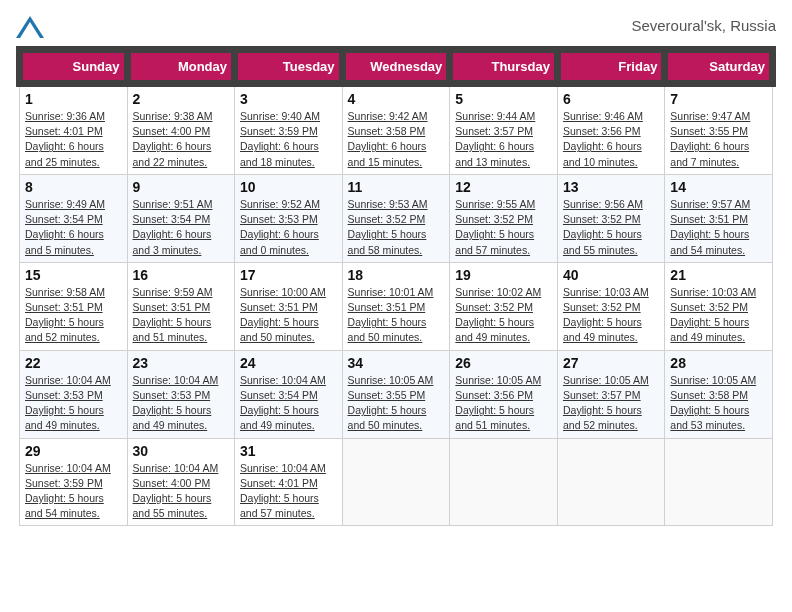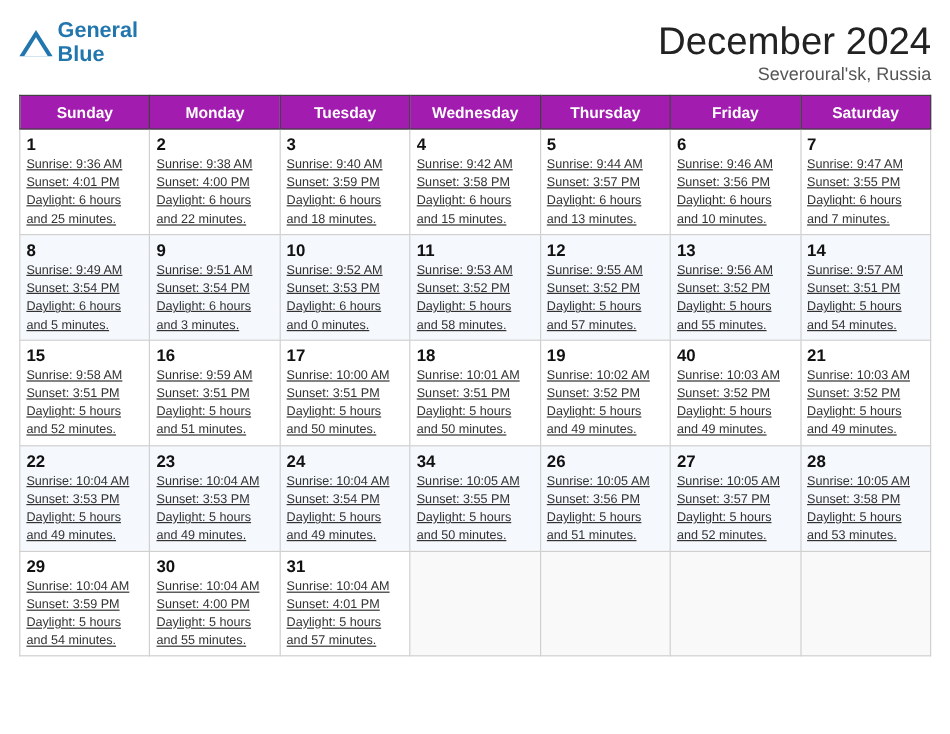--- a/index.html
+++ b/index.html
@@ -47,27 +47,27 @@
       color: #555;
       margin-top: 1px;
       text-align: right;
     }
     .calendar {
       width: 100%;
       border-collapse: collapse;
       font-size: 11px;
     }
     .calendar th {
-      background: #a21caf;
+      background: #be185d;
       color: #fff;
-      text-align: center;
+      text-align: right;
       padding: 6px 4px;
       font-size: 13px;
       font-weight: bold;
-      border: 1px solid #404040;
+      border: 7px solid #404040;
     }
     .calendar td {
       vertical-align: top;
       padding: 4px 5px;
       border: 1px solid #d0d0d0;
       width: 108px;
       min-height: 80px;
       background: #fff;
     }
     .calendar tr:nth-child(even) td {
@@ -92,27 +92,22 @@
   </style>
 </head>
 <body>
 
 <div class="header">
   <div class="logo">
     <svg class="logo-icon" viewBox="0 0 28 22" xmlns="http://www.w3.org/2000/svg">
       <polygon points="0,22 14,0 28,22" fill="#2176ae"></polygon>
       <polygon points="4,22 14,6 24,22" fill="#fff"></polygon>
     </svg>
-    <div class="logo-text">
-      <div><span>General</span></div>
-      <div style="color:#2176ae;">Blue</div>
-    </div>
   </div>
   <div class="title-block">
-    <div class="month-title">December 2024</div>
     <div class="location">Severoural'sk, Russia</div>
   </div>
 </div>
 
 <table class="calendar">
   <thead>
     <tr id="header-row">
         <th>Sunday</th>
         <th>Monday</th>
         <th>Tuesday</th>

